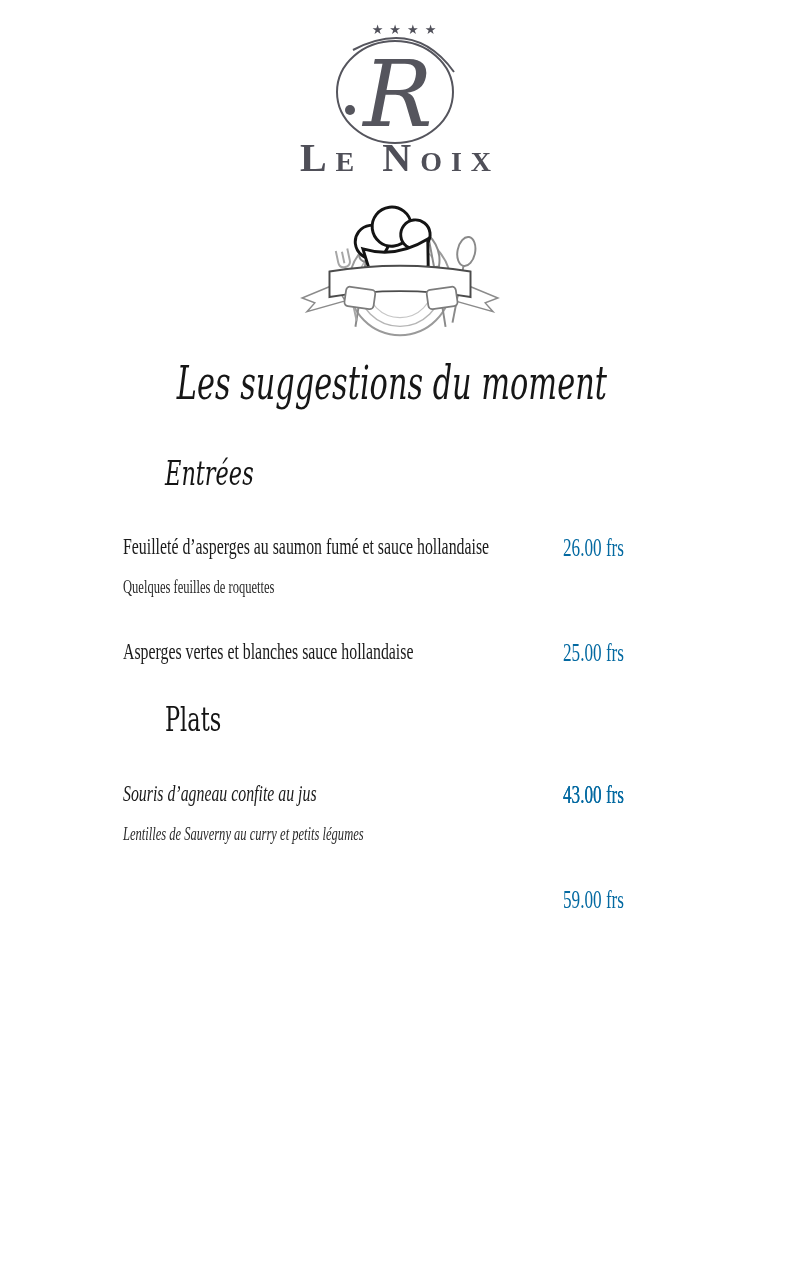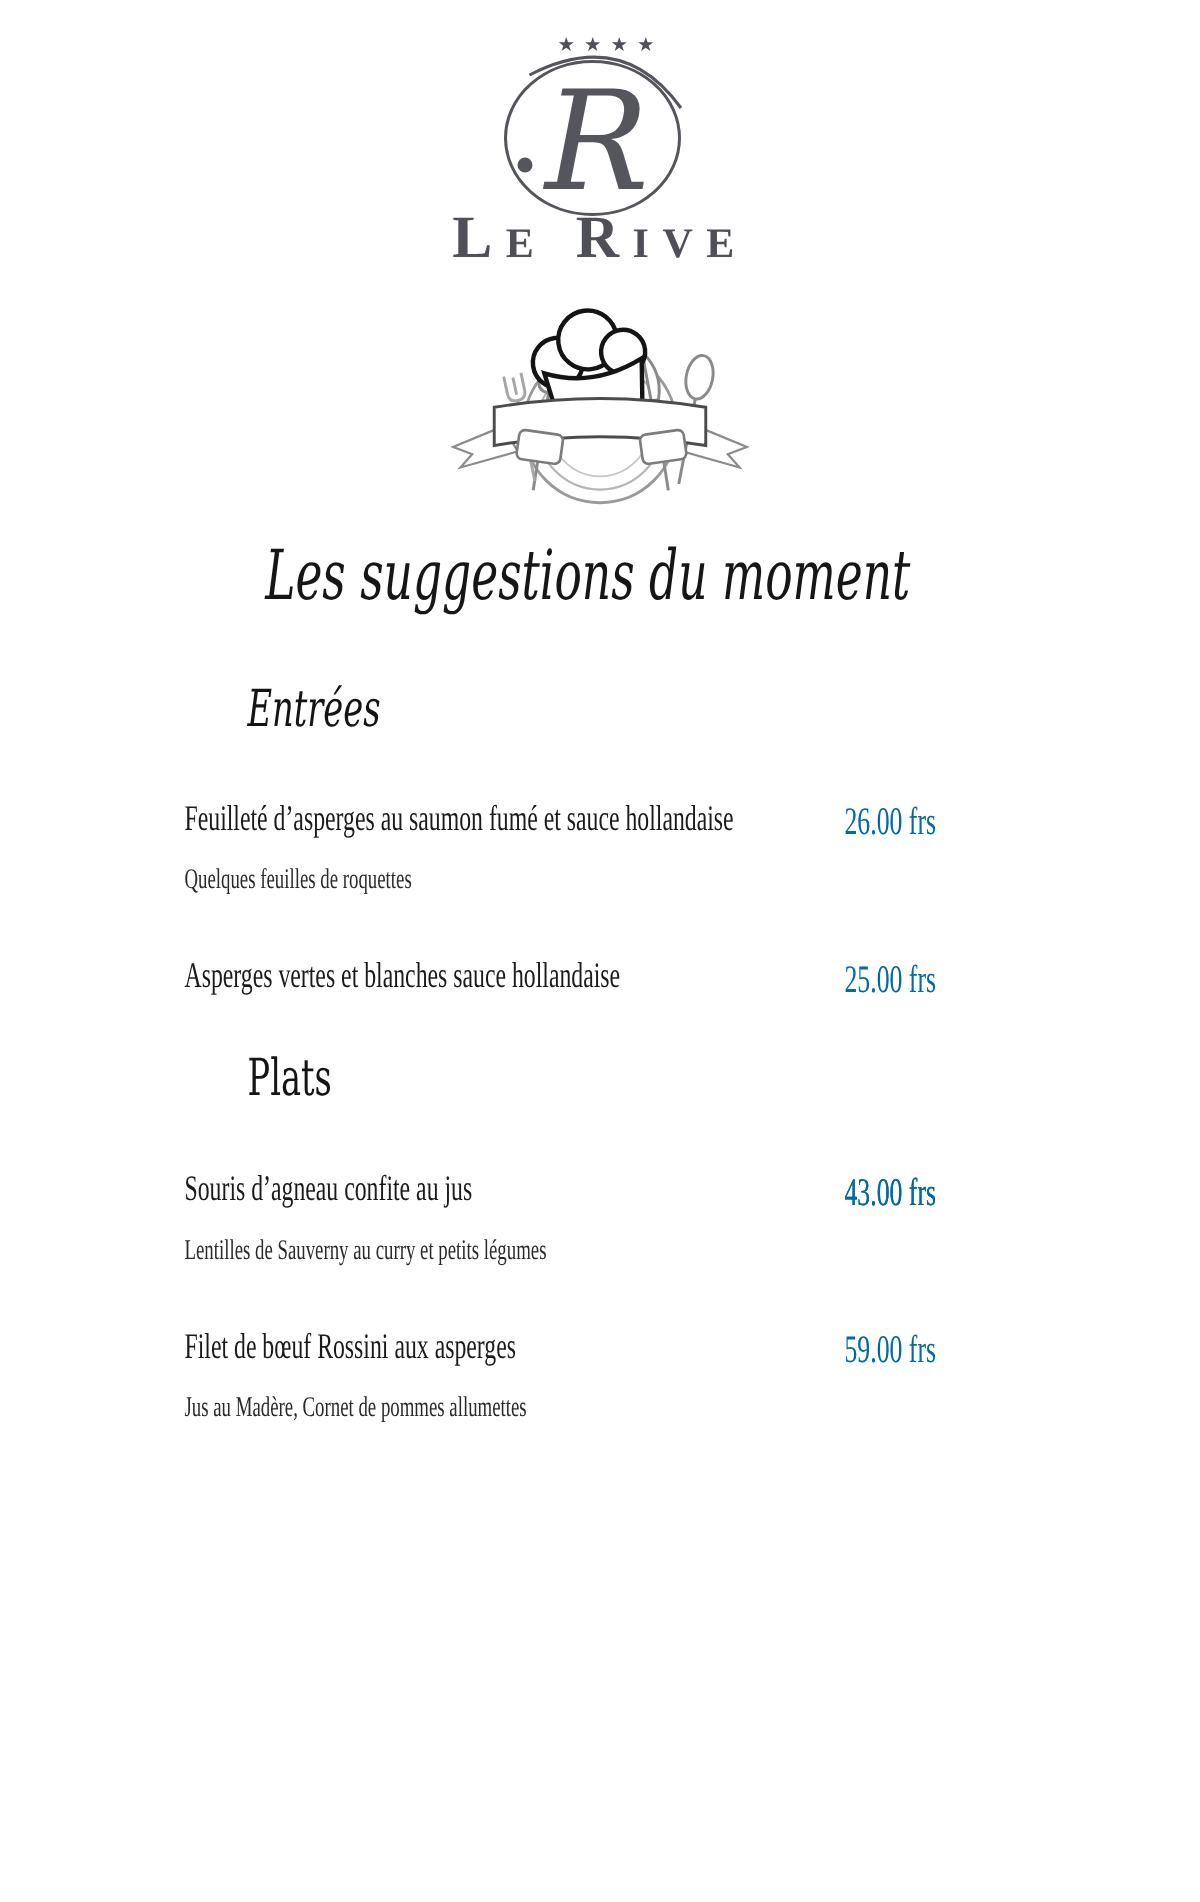--- a/index.html
+++ b/index.html
@@ -72,21 +72,21 @@
   }
   .menu-section:first-child .section-name{ margin-top:44px; }
   .section-name.italic{ font-style:italic; }
   .menu-item{ position:relative; margin-top:40px; }
   .item-main{ width:440px; overflow:visible; }
   .item-title{
     font-size:24px;
     line-height:1.12;
     color:#1a1a1a;
   }
-  .item-title.italic, .item-desc.italic{ }
+  .item-title.italic, .item-desc.italic{ font-style:italic; }
   .item-desc{
     font-size:19px;
     line-height:1.16;
     margin-top:16px;
     color:#2a2a2a;
   }
   .item-price{
     position:absolute;
     left:440px; top:0;
     font-size:26px;
@@ -101,21 +101,21 @@
 <div class="page">
 
   <header class="logo">
     <div class="logo-stars"><span>★</span><span>★</span><span>★</span><span>★</span></div>
     <svg class="monogram-svg" width="210" height="112" viewBox="0 0 210 112" aria-hidden="true">
       <ellipse cx="100" cy="58" rx="58" ry="51" fill="none" stroke="#55555d" stroke-width="2"></ellipse>
       <path d="M58 16 Q120 -16 159 38" fill="none" stroke="#55555d" stroke-width="2"></path>
       <text x="103" y="92" text-anchor="middle" font-family="'DejaVu Serif', serif" font-style="italic" font-size="92" fill="#55555d">R</text>
       <circle cx="55" cy="76" r="5" fill="#55555d"></circle>
     </svg>
-    <h1 class="brand-name">Le Rive</h1>
+    <h1 class="brand-name">Le Noix</h1>
   </header>
 
   <div class="chef-wrap">
     <svg width="218" height="142" viewBox="0 0 220 145" aria-hidden="true">
 
       <path d="M44 84 L10 98 L23 103 L15 112 L54 101 Z" fill="#ffffff" stroke="#8b8b8b" stroke-width="1.5"></path>
       <path d="M176 84 L210 98 L197 103 L205 112 L166 101 Z" fill="#ffffff" stroke="#8b8b8b" stroke-width="1.5"></path>
 
       <circle cx="110" cy="84" r="52" fill="#ffffff" stroke="#9a9a9a" stroke-width="2"></circle>
       <circle cx="110" cy="84" r="43" fill="none" stroke="#b5b5b5" stroke-width="1.5"></circle>
@@ -176,21 +176,17 @@
           <div class="item-main">
           </div>
           <div class="item-price"><span class="squeeze">43.00 frs</span></div>
         </div><div class="menu-item">
           <div class="item-main">
             <div class="item-title italic"><span class="squeeze">Souris d’agneau confite au jus</span></div>
             <div class="item-desc italic"><span class="squeeze">Lentilles de Sauverny au curry et petits légumes</span></div>
           </div>
           <div class="item-price"><span class="squeeze">43.00 frs</span></div>
         </div><div class="menu-item">
-          <div class="item-main">
-            <div class="item-title italic"><span class="squeeze">Filet de bœuf Rossini aux asperges</span></div>
-            <div class="item-desc italic"><span class="squeeze">Jus au Madère, Cornet de pommes allumettes</span></div>
-          </div>
           <div class="item-price"><span class="squeeze">59.00 frs</span></div>
         </div></section>
     </main>
 
 </div>
 
 </body></html>

